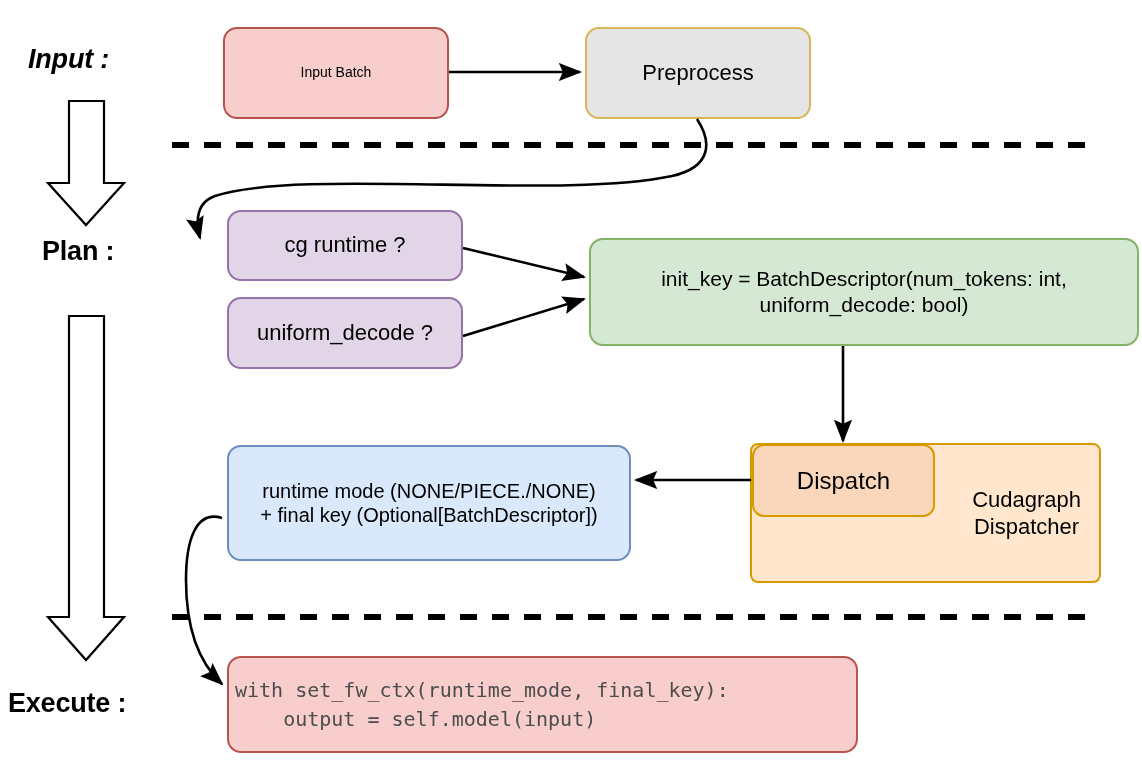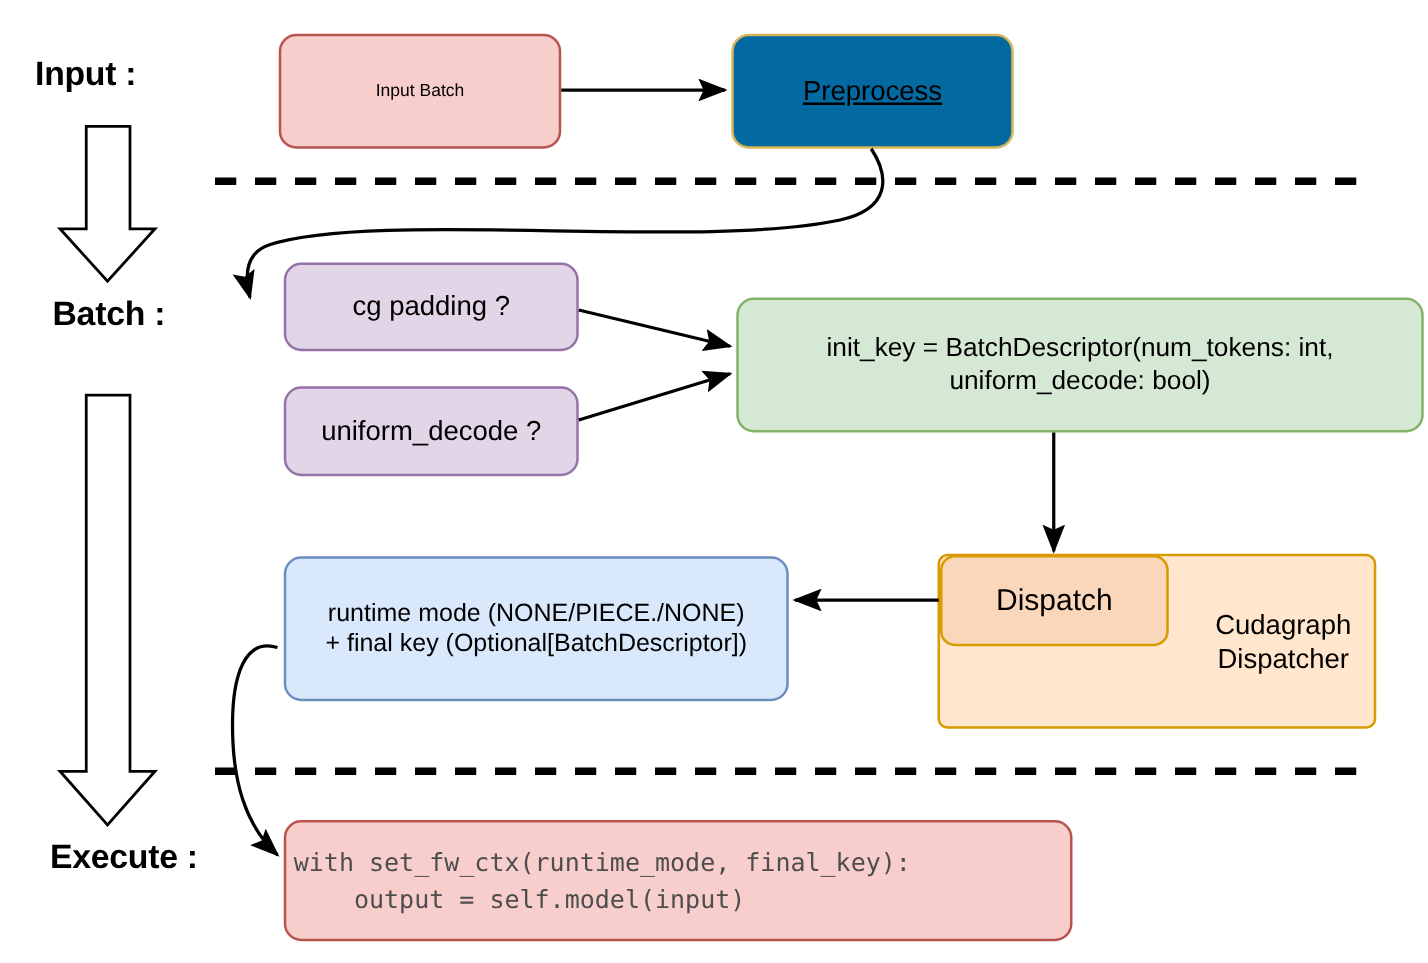--- a/index.html
+++ b/index.html
@@ -37,29 +37,29 @@
     padding:2px 6px;
   }
   .node .txt{display:block;white-space:pre-line;}
 
   .n-input-batch{
     left:223px;top:27px;width:226px;height:92px;
     background:#f8cecc;border-color:#b85450;font-size:14px;
   }
   .n-preprocess{
     left:585px;top:27px;width:226px;height:92px;
-    background:#0369a1;border-color:#d6b656;font-size:22px;text-decoration:underline;
+    background:#e5e5e5;border-color:#d6b656;font-size:22px;
   }
   .n-cg-padding{
     left:227px;top:210px;width:236px;height:71px;
     background:#e1d5e7;border-color:#9673a6;font-size:22px;
   }
   .n-uniform-decode{
     left:227px;top:297px;width:236px;height:72px;
-    background:#e1d5e7;border-color:#9673a6;font-size:22px;margin-top:12px;
+    background:#e1d5e7;border-color:#9673a6;font-size:22px;
   }
   .n-init-key{
     left:589px;top:238px;width:550px;height:108px;
     background:#d5e8d4;border-color:#82b366;font-size:21px;
     padding-left:10px;padding-right:10px;
   }
   .n-runtime-mode{
     left:227px;top:445px;width:404px;height:116px;
     background:#dae8fc;border-color:#6c8ebf;font-size:20px;
   }
@@ -97,34 +97,34 @@
 
 <div id="stage">
 
   <svg id="bigarrows" viewBox="0 0 1142 770">
 
     <polygon points="69,101 104,101 104,183 124,183 86,225 48,183 69,183" fill="#ffffff" stroke="#000000" stroke-width="2.2" stroke-linejoin="miter"></polygon>
 
     <polygon points="69,316 104,316 104,617 124,617 86,660 48,617 69,617" fill="#ffffff" stroke="#000000" stroke-width="2.2" stroke-linejoin="miter"></polygon>
   </svg>
 
-  <div class="lane-label" style="left:28px;top:44px;">Input :</div>
-  <div class="lane-label" style="left:42px;top:236px;">Batch :</div>
-  <div class="lane-label" style="left:8px;top:670px;margin-left:32px;">Execute :</div>
+  <div class="lane-label" style="left:28px;top:44px;font-style:italic;">Input :</div>
+  <div class="lane-label" style="left:42px;top:236px;">Plan :</div>
+  <div class="lane-label" style="left:8px;top:688px;">Execute :</div>
 
   <div class="node n-input-batch">
     <span class="txt">Input Batch</span>
   </div>
 
   <div class="node n-preprocess">
     <span class="txt">Preprocess</span>
   </div>
 
   <div class="node n-cg-padding">
-    <span class="txt">cg padding ?</span>
+    <span class="txt">cg runtime ?</span>
   </div>
 
   <div class="node n-uniform-decode">
     <span class="txt">uniform_decode ?</span>
   </div>
 
   <div class="node n-init-key">
     <span class="txt">init_key = BatchDescriptor(num_tokens: int,
 uniform_decode: bool)</span>
   </div>

